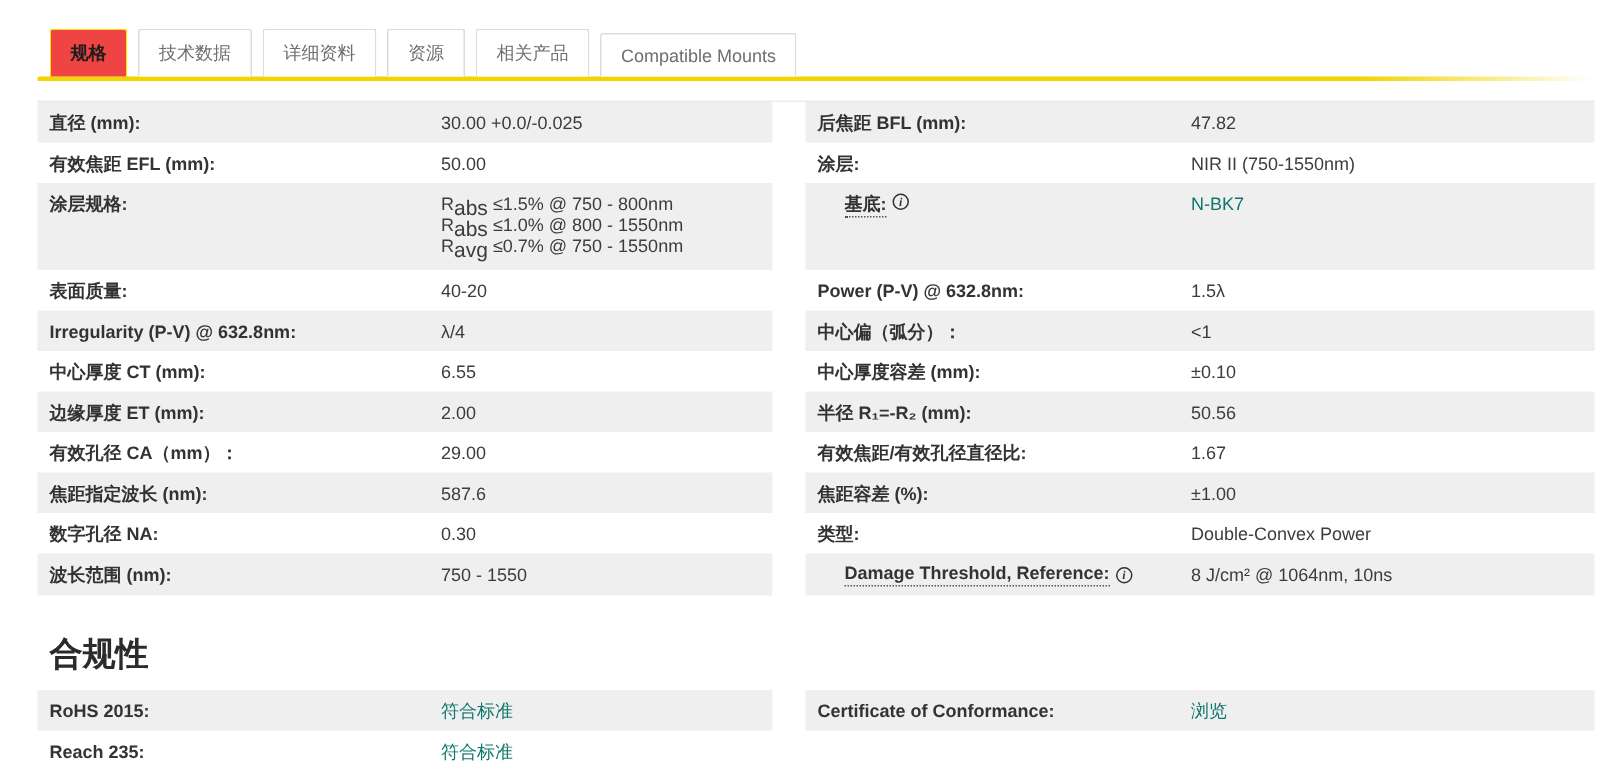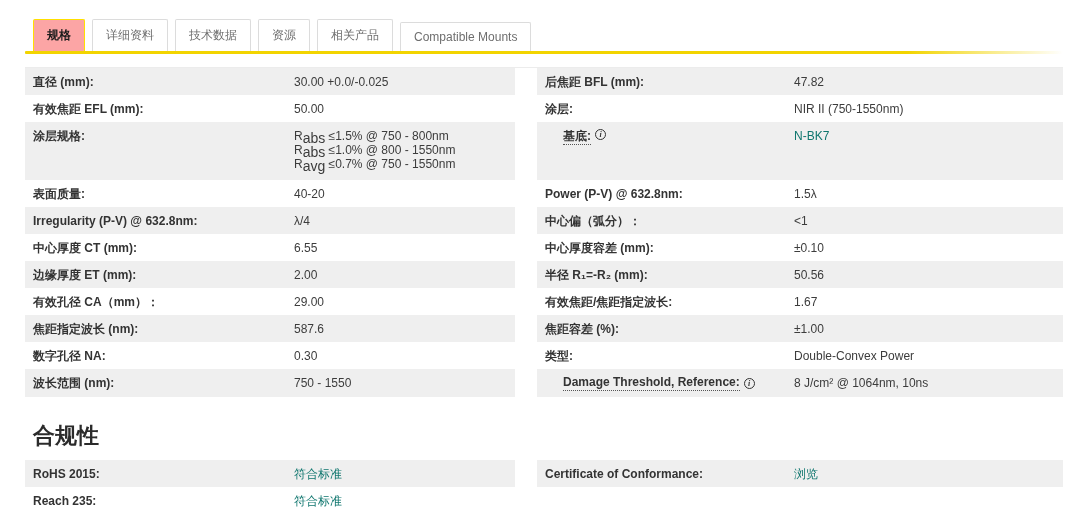--- a/index.html
+++ b/index.html
@@ -12,21 +12,21 @@
   }
   .page { padding: 19px 8px 0 25px; }
 
   
   .tabbar { display: flex; align-items: flex-end; gap: 7px; padding-left: 8px; }
   .tab {
     display: inline-block; font-size: 12px; color: #6e6e6e; background: #fff;
     border: 1px solid #dcdcdc; border-bottom: none; border-radius: 2px 2px 0 0;
     padding: 7px 13px 7px; cursor: pointer; text-decoration: none; white-space: nowrap;
   }
-  .tab.active { background: #fca5a5; border-color: #ffe000; color: #1c1c1c; font-weight: bold; }
+  .tab.active { background: #ef4444; border-color: #ffe000; color: #1c1c1c; font-weight: bold; }
   .tab-underline {
     height: 3px; border-radius: 1px;
     background: linear-gradient(to right, #f2d400 0%, #f2d400 85%, rgba(242,212,0,0) 100%);
   }
 
   
   .spec { margin-top: 13px; border-top: 1px solid #ececec; }
   .spec-row { display: flex; }
   .half { display: flex; }
   .half.left  { width: 490px; }
@@ -59,22 +59,22 @@
   
   .compliance-heading { font-size: 22px; font-weight: bold; color: #2b2b2b; margin: 24px 0 9px 8px; }
 </style>
 </head>
 <body>
 
 <div class="page">
 
   <div class="tabbar">
     <a class="tab active">规格</a>
+    <a class="tab">技术数据</a>
     <a class="tab">详细资料</a>
-    <a class="tab">技术数据</a>
     <a class="tab">资源</a>
     <a class="tab">相关产品</a>
     <a class="tab">Compatible Mounts</a>
   </div>
   <div class="tab-underline"></div>
 
   <div class="spec">
 
     <div class="spec-row odd">
       <div class="half left">
@@ -171,21 +171,21 @@
       </div>
     </div>
 
     <div class="spec-row">
       <div class="half left">
         <div class="cell label">有效孔径 CA（mm）：</div>
         <div class="cell value">29.00</div>
       </div>
       <div class="half-gap"></div>
       <div class="half right">
-        <div class="cell label">有效焦距/焦距指定波长:</div>
+        <div class="cell label">有效焦距/有效孔径直径比:</div>
         <div class="cell value">1.67</div>
       </div>
     </div>
 
     <div class="spec-row odd">
       <div class="half left">
         <div class="cell label">焦距指定波长 (nm):</div>
         <div class="cell value">587.6</div>
       </div>
       <div class="half-gap"></div>

